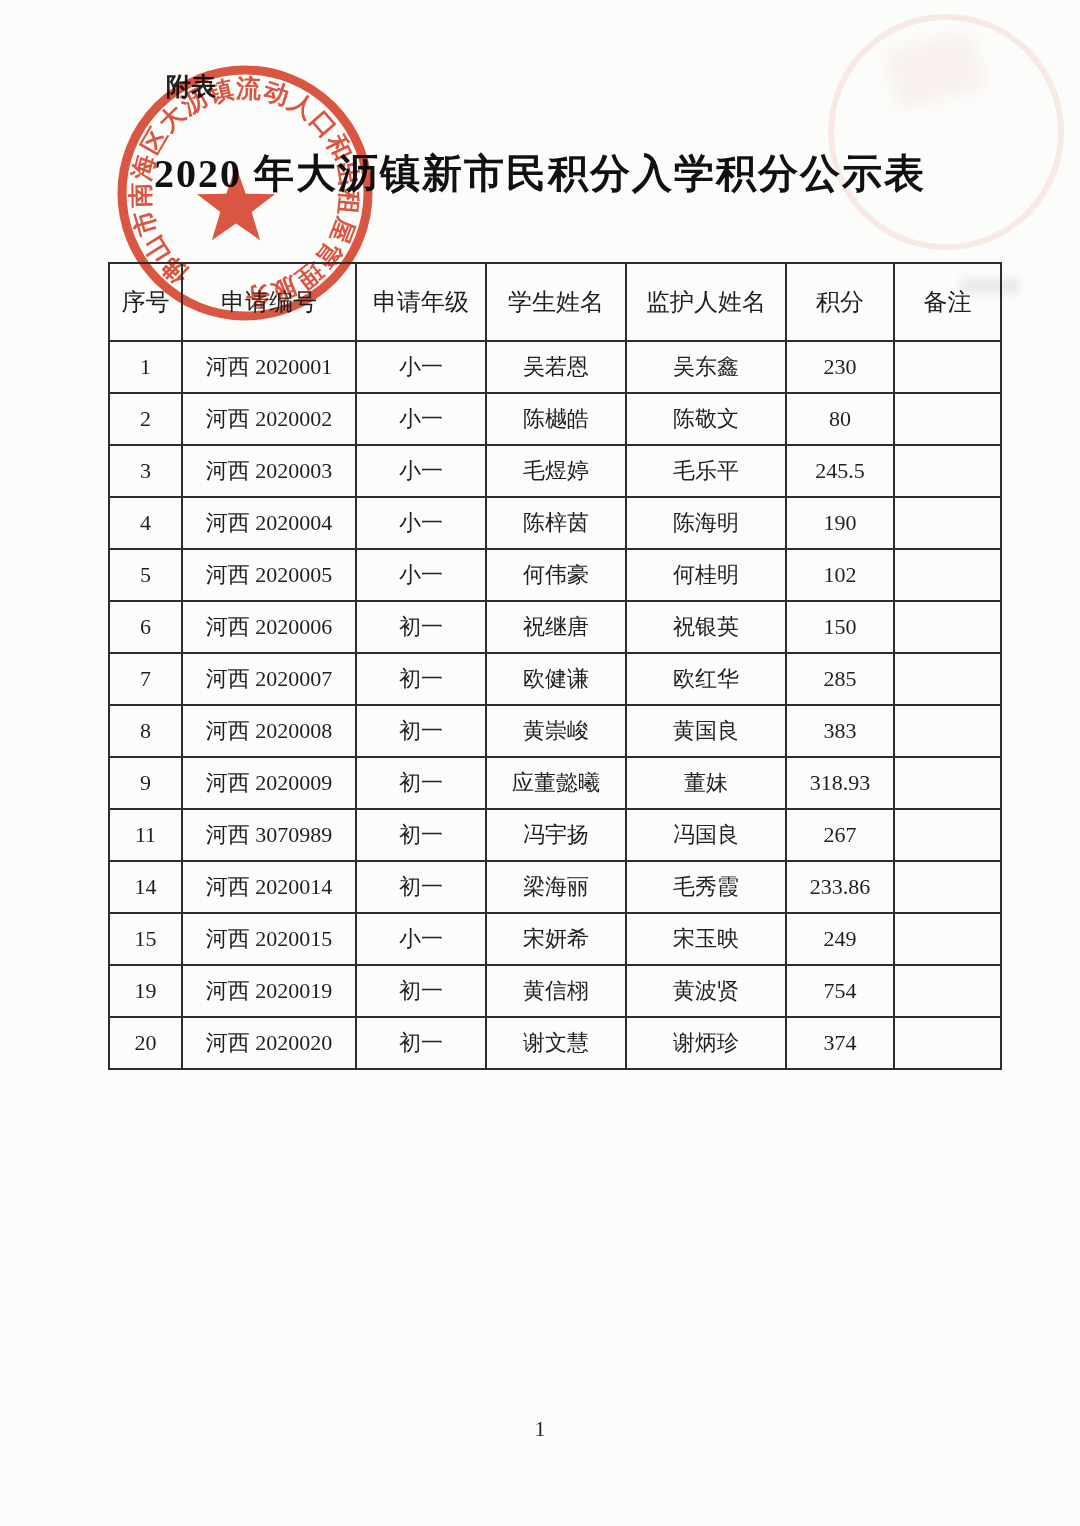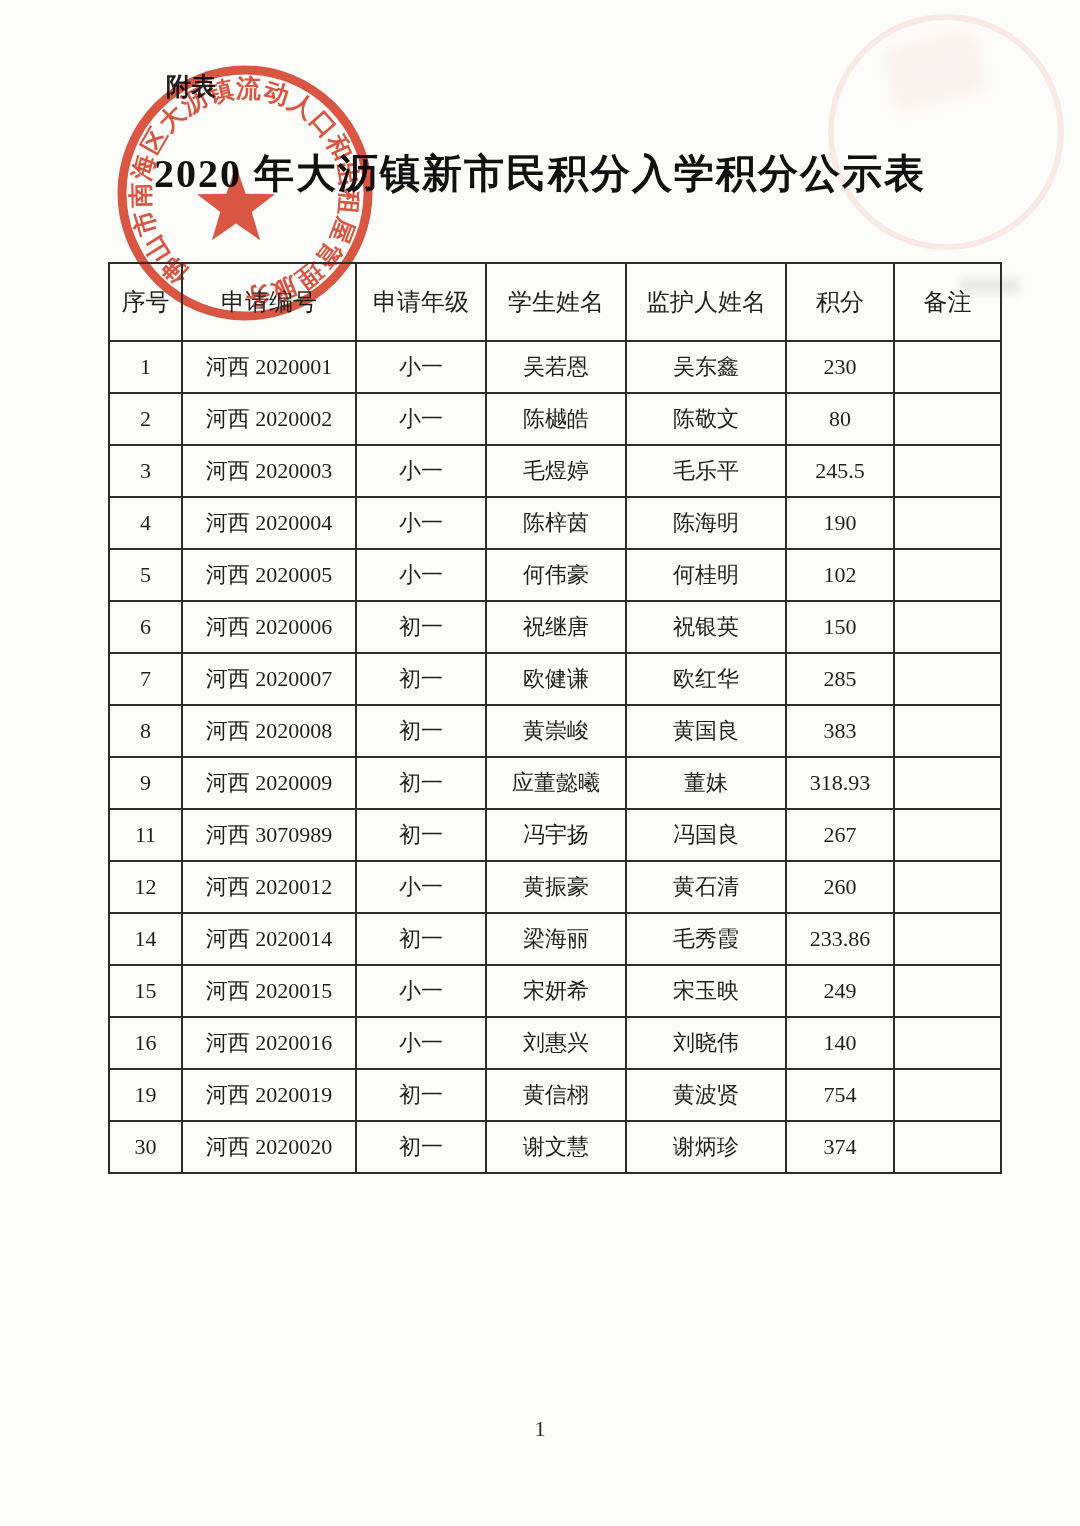--- a/index.html
+++ b/index.html
@@ -206,66 +206,48 @@
         <tr>
           <td>11</td>
           <td>河西 3070989</td>
           <td>初一</td>
           <td>冯宇扬</td>
           <td>冯国良</td>
           <td>267</td>
           <td></td>
         </tr>
         <tr>
-          <td>12</td>
-          <td>河西 2020012</td>
-          <td>小一</td>
-          <td>黄振豪</td>
-          <td>黄石清</td>
-          <td>260</td>
-          <td></td>
-        </tr>
-        <tr>
           <td>14</td>
           <td>河西 2020014</td>
           <td>初一</td>
           <td>梁海丽</td>
           <td>毛秀霞</td>
           <td>233.86</td>
           <td></td>
         </tr>
         <tr>
           <td>15</td>
           <td>河西 2020015</td>
           <td>小一</td>
           <td>宋妍希</td>
           <td>宋玉映</td>
           <td>249</td>
           <td></td>
         </tr>
         <tr>
-          <td>16</td>
-          <td>河西 2020016</td>
-          <td>小一</td>
-          <td>刘惠兴</td>
-          <td>刘晓伟</td>
-          <td>140</td>
-          <td></td>
-        </tr>
-        <tr>
           <td>19</td>
           <td>河西 2020019</td>
           <td>初一</td>
           <td>黄信栩</td>
           <td>黄波贤</td>
           <td>754</td>
           <td></td>
         </tr>
         <tr>
-          <td>30</td>
+          <td>20</td>
           <td>河西 2020020</td>
           <td>初一</td>
           <td>谢文慧</td>
           <td>谢炳珍</td>
           <td>374</td>
           <td></td>
         </tr>
       </tbody>
   </table>
 

